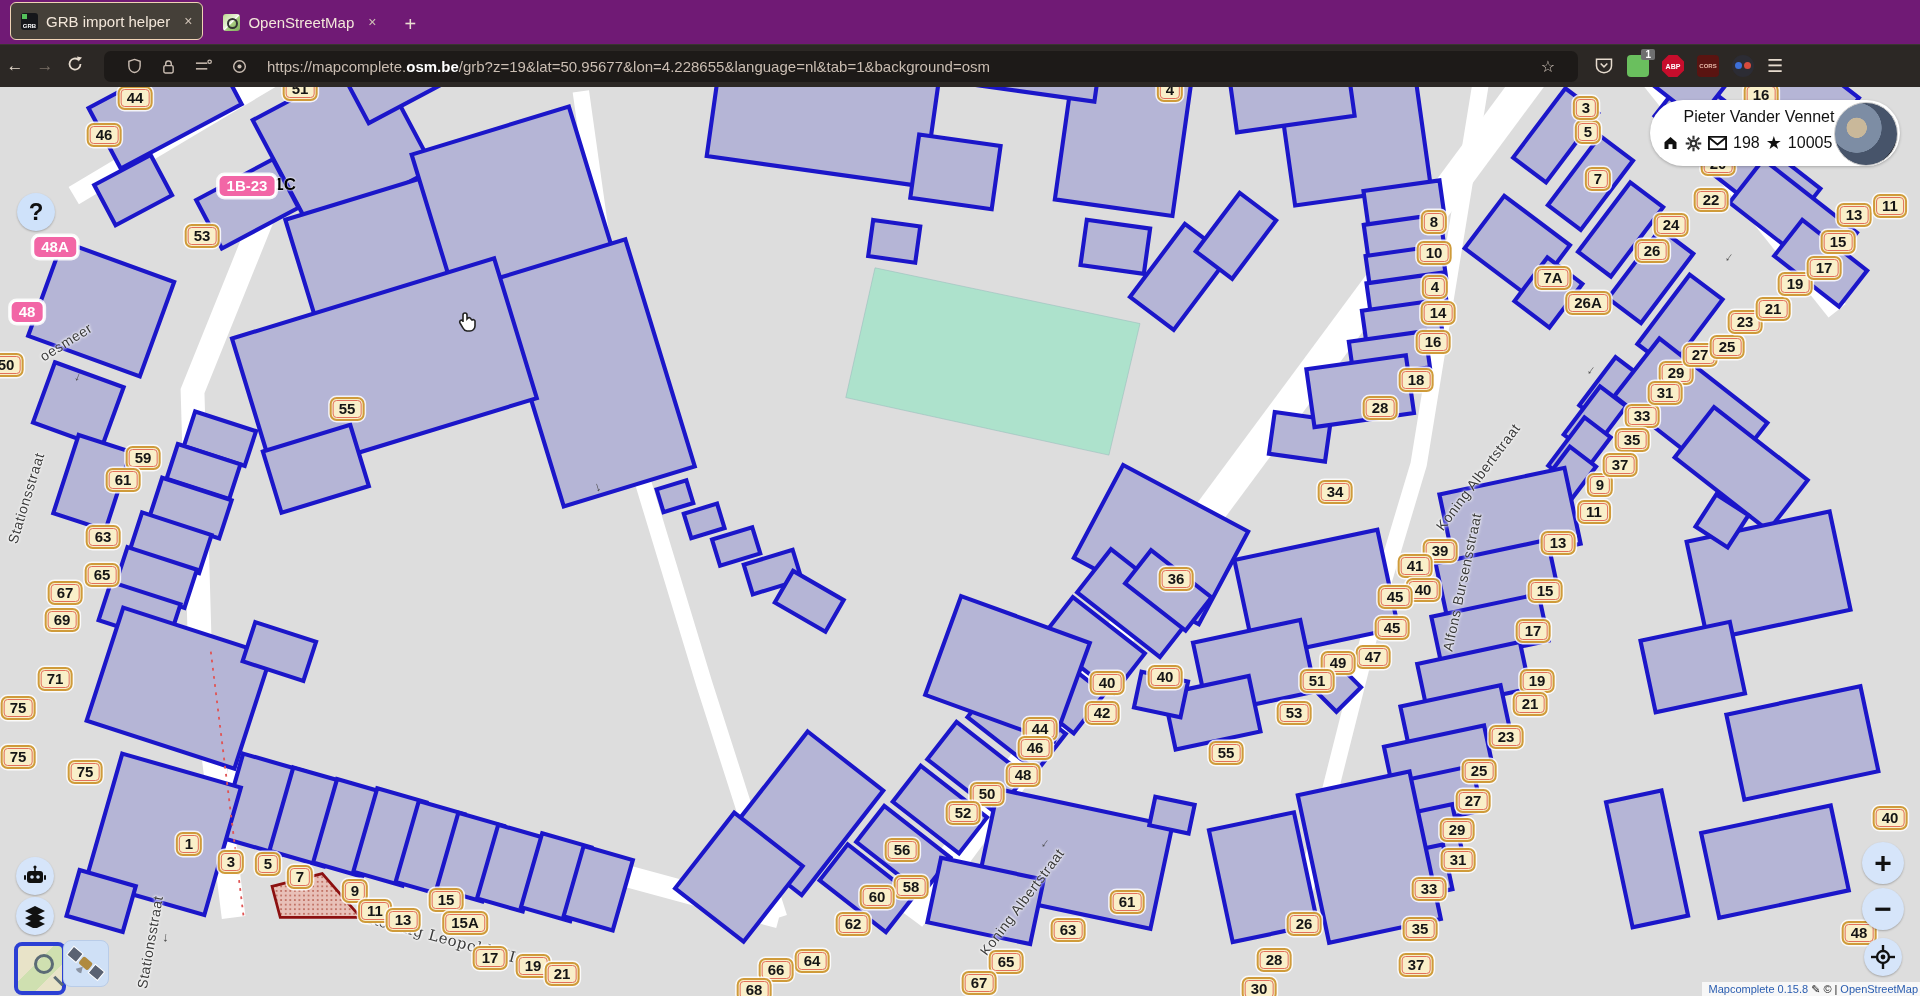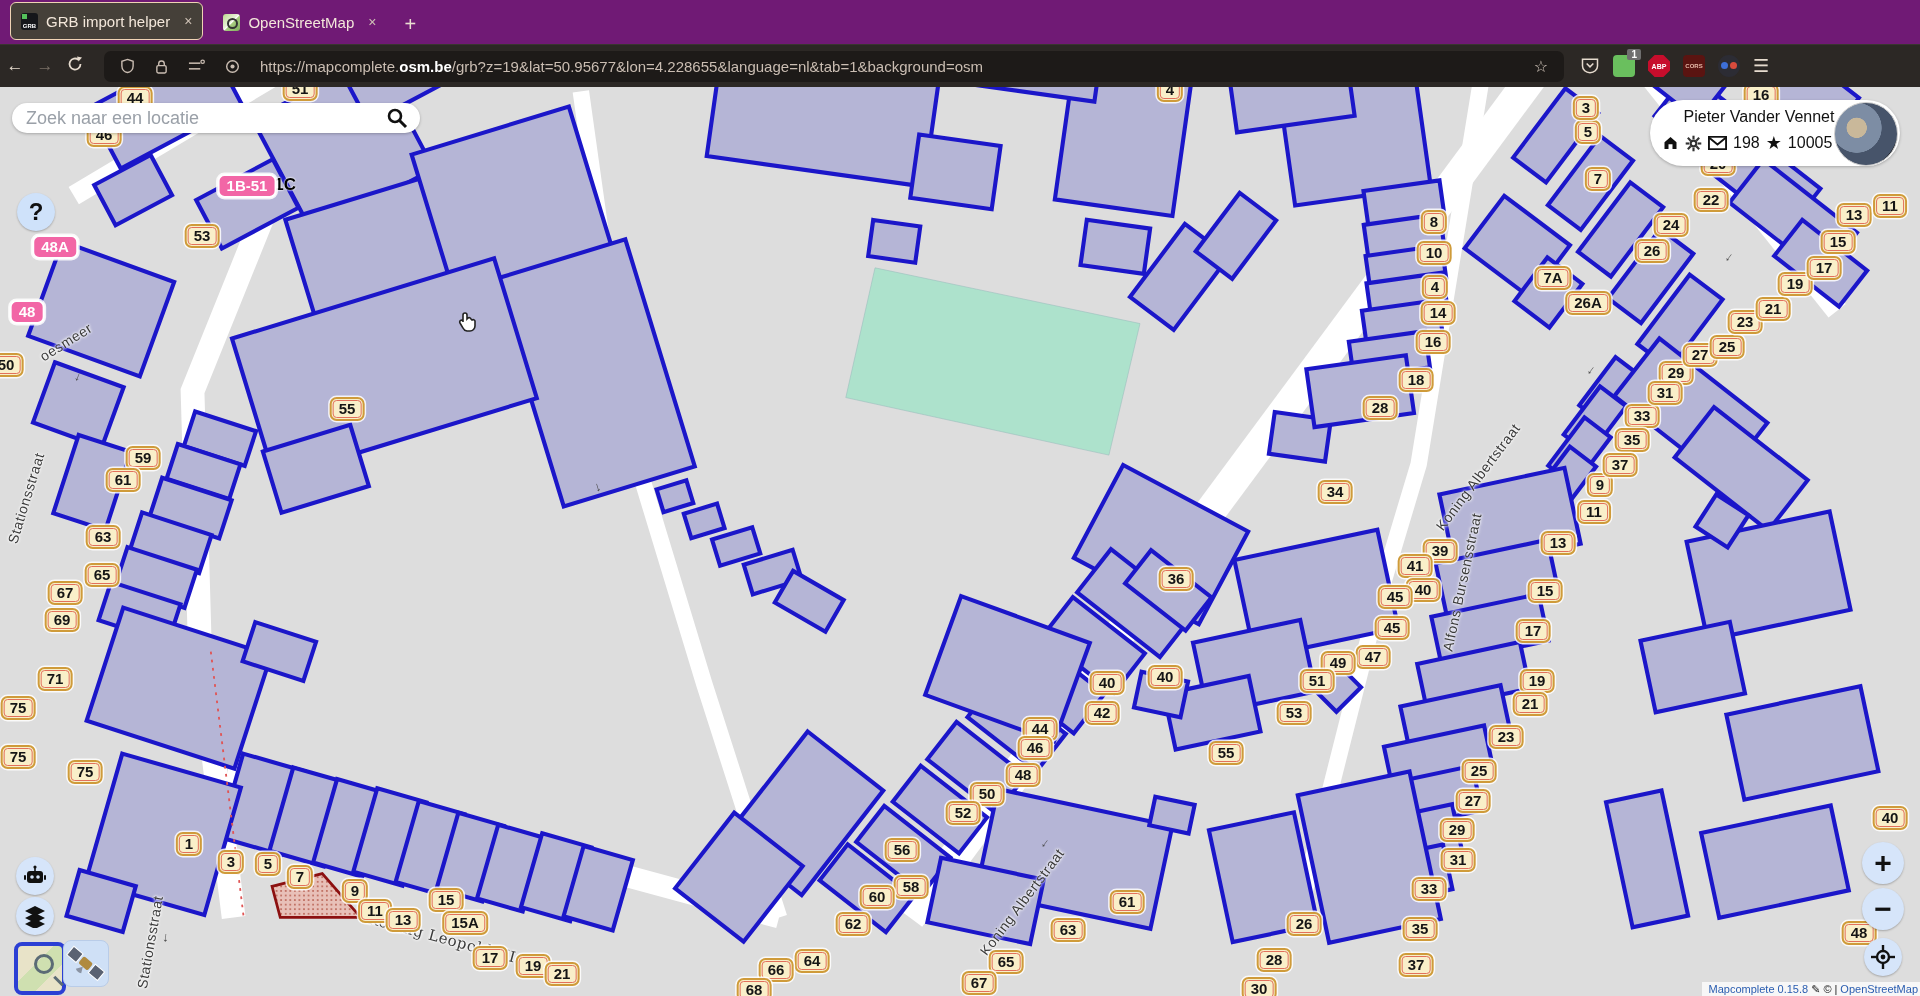--- a/index.html
+++ b/index.html
@@ -16,21 +16,21 @@
   .fav-grb i{position:absolute;left:1px;top:1px;width:5px;height:5px;background:#54c05a;}
   .fav-grb b{position:absolute;left:0;right:0;bottom:0;color:#fff;font-size:6px;
     text-align:center;font-style:normal;line-height:7px;}
   .fav-osm{background:linear-gradient(135deg,#bcd98e 0%,#e8f0d8 45%,#fff 50%,#a8cc80 55%,#7fae5d 100%);}
   .fav-osm i{position:absolute;right:2px;bottom:2px;width:7px;height:7px;border:2px solid #333;border-radius:50%;}
   #newtab{color:#e9ddd1;font-size:20px;margin:0 0 8px 18px;}
   #toolbar{height:42px;background:#2c2825;display:flex;align-items:center;border-top:1px solid #3a3531;}
   .navbtn{width:30px;text-align:center;font-size:17px;color:#e6dbce;}
   .navbtn.dim{color:#796f66;}
   #urlfield{display:flex;align-items:center;height:31px;background:#1d1a18;border-radius:7px;
-    margin-left:14px;width:1428px;padding:0 16px;color:#cabdb2;font-size:15px;gap:20px;}
+    margin-left:14px;width:1428px;padding:0 23px;color:#cabdb2;font-size:15px;gap:20px;}
   #urlfield svg{flex:0 0 auto;}
   #urltext{white-space:nowrap;overflow:hidden;flex:1;}
   #urltext .dom{color:#ffffff;font-weight:bold;}
   #bookmark-star{color:#d9cdc1;font-size:16px;}
   #tb-icons{display:flex;align-items:center;gap:13px;margin-left:16px;}
   .ext{width:22px;height:22px;border-radius:4px;position:relative;display:flex;
     align-items:center;justify-content:center;font-size:7px;font-weight:bold;color:#fff;}
   .ext.green{background:#6abf5e;}
   .ext.green .bdg{position:absolute;top:-6px;right:-6px;background:#6f6f6f;color:#fff;
     font-size:10px;padding:0 4px;border-radius:2px;}
@@ -248,21 +248,21 @@
       <div class="arrow" style="left: 797px; top: 881px; transform: translate(-50%, -50%) rotate(73deg);">→</div>
       <div class="arrow" style="left: 168px; top: 852px; transform: translate(-50%, -50%) rotate(95deg);">→</div>
       <div class="badge" style="left: 300px; top: 3px;">51</div>
       <div class="badge" style="left: 135px; top: 12px;">44</div>
       <div class="badge" style="left: 104px; top: 49px;">46</div>
       <div class="badge" style="left: 202px; top: 150px;">53</div>
       <div class="badge" style="left: 6px; top: 279px;">50</div>
       <div class="badge" style="left: 347px; top: 323px;">55</div>
       <div class="badge" style="left: 1170px; top: 4px;">4</div>
       <div class="badge plain" style="left: 262px; top: 99px;">51B-51C</div>
-      <div class="badge pink" style="left: 247px; top: 100px;">1B-51</div>
+      <div class="badge pink" style="left: 247px; top: 100px;">1B-23</div>
       <div class="badge pink" style="left: 55px; top: 161px;">48A</div>
       <div class="badge pink" style="left: 27px; top: 226px;">48</div>
       <div class="badge" style="left: 143px; top: 372px;">59</div>
       <div class="badge" style="left: 123px; top: 394px;">61</div>
       <div class="badge" style="left: 103px; top: 451px;">63</div>
       <div class="badge" style="left: 102px; top: 489px;">65</div>
       <div class="badge" style="left: 65px; top: 507px;">67</div>
       <div class="badge" style="left: 62px; top: 534px;">69</div>
       <div class="badge" style="left: 55px; top: 564px; margin-top: 29px;">71</div>
       <div class="badge" style="left: 18px; top: 622px;">75</div>
@@ -360,27 +360,20 @@
       <div class="badge" style="left: 1711px; top: 114px;">22</div>
       <div class="badge" style="left: 1671px; top: 139px;">24</div>
       <div class="badge" style="left: 1652px; top: 165px;">26</div>
       <div class="badge" style="left: 1890px; top: 732px;">40</div>
       <div class="badge" style="left: 1859px; top: 847px;">48</div>
     </div>
   <svg id="hand-cursor" width="26" height="26" viewBox="0 0 26 26">
     <path d="M8 14 V7 a2 2 0 0 1 4 0 v4 l1-1 a2 2 0 0 1 3 1 l1 1 a2 2 0 0 1 3 1 v5 a5 5 0 0 1 -5 5 h-3 a5 5 0 0 1 -4-3 l-3-5 a1.6 1.6 0 0 1 3-2 z" fill="#ffffff" stroke="#222" stroke-width="1.6"></path>
   </svg>
 
-  <div id="searchbar">
-    <input placeholder="Zoek naar een locatie" style="">
-    <svg width="22" height="22" viewBox="0 0 22 22">
-      <circle cx="9" cy="9" r="6" fill="none" stroke="#111" stroke-width="2.6"></circle>
-      <line x1="13.5" y1="13.5" x2="20" y2="20" stroke="#111" stroke-width="3"></line>
-    </svg>
-  </div>
 
   <div id="help-btn" class="circle-btn">
     <span>?</span>
   </div>
 
   <div id="userpanel">
     <div class="name">Pieter Vander Vennet</div>
     <div class="row">
       <svg width="17" height="16" viewBox="0 0 24 24">
         <path d="M3 11 L12 3 L21 11 V21 H15 V14 H9 V21 H3 Z" fill="#111"></path>

